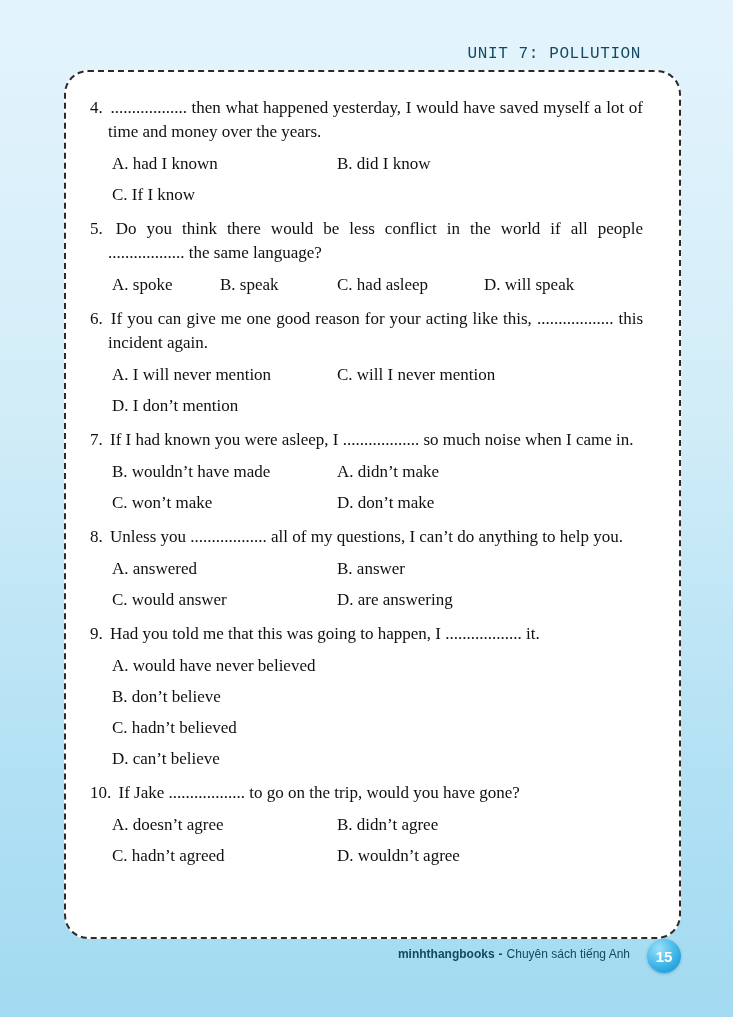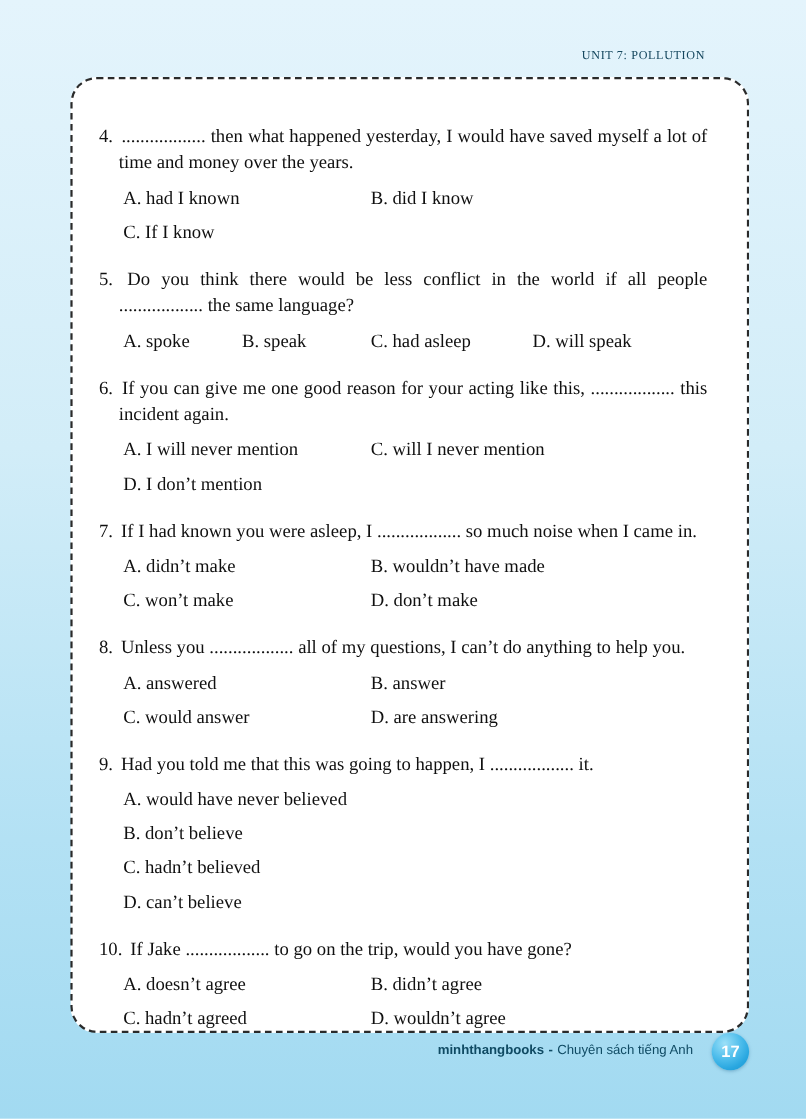--- a/index.html
+++ b/index.html
@@ -10,43 +10,43 @@
     position: relative;
     overflow: hidden;
     font-family: "Liberation Serif", serif;
     background: linear-gradient(180deg, #e4f4fc 0%, #d2edf8 40%, #b3e1f4 75%, #a2daf1 100%);
   }
 
   .unit-header {
     position: absolute;
     top: 45px;
     right: 92px;
-    font-family: Liberation Serif, serif;
-    font-size: 11px;
+    font-family: Liberation Mono, monospace;
+    font-size: 16px;
     letter-spacing: 0.6px;
     color: #16485f;
   }
 
   .question-box {
     position: absolute;
     left: 64px;
     top: 70px;
     width: 617px;
     height: 869px;
     background: #ffffff;
     border: 2px dashed #2a2a2a;
     border-radius: 24px;
     padding: 24px 36px 0 24px;
     overflow: hidden;
   }
 
   .question { margin-bottom: 7px; }
 
   .q-text {
-    margin: 16px 0 4px 0;
+    margin: 0 0 4px 0;
     font-size: 17px;
     line-height: 24px;
     color: #101010;
     text-align: justify;
     padding-left: 18px;
     text-indent: -18px;
   }
   .q-num { padding-right: 3px; }
 
   .options {
@@ -122,22 +122,22 @@
     <div class="options two-col">
             <span class="option">A. I will never mention</span>
             <span class="option">C. will I never mention</span>
             <span class="option">D. I don’t mention</span>
           </div>
   </div>
 
   <div class="question">
     <p class="q-text"><span class="q-num">7. </span><span class="q-body">If I had known you were asleep, I .................. so much noise when I came in.</span></p>
     <div class="options two-col">
+            <span class="option">B. wouldn’t have made</span>
             <span class="option">A. didn’t make</span>
-            <span class="option">B. wouldn’t have made</span>
             <span class="option">C. won’t make</span>
             <span class="option">D. don’t make</span>
           </div>
   </div>
 
   <div class="question">
     <p class="q-text"><span class="q-num">8. </span><span class="q-body">Unless you .................. all of my questions, I can’t do anything to help you.</span></p>
     <div class="options two-col">
             <span class="option">A. answered</span>
             <span class="option">B. answer</span>
@@ -166,16 +166,16 @@
           </div>
   </div>
 </div>
   </div>
 
   <div class="footer-text">
     <span class="brand">minhthangbooks</span><span class="sep">-</span><span class="tagline">Chuyên sách tiếng Anh</span>
   </div>
 
   <div class="page-badge">
-    <span>17</span>
+    <span>15</span>
   </div>
 
 </div>
 
 </body></html>

